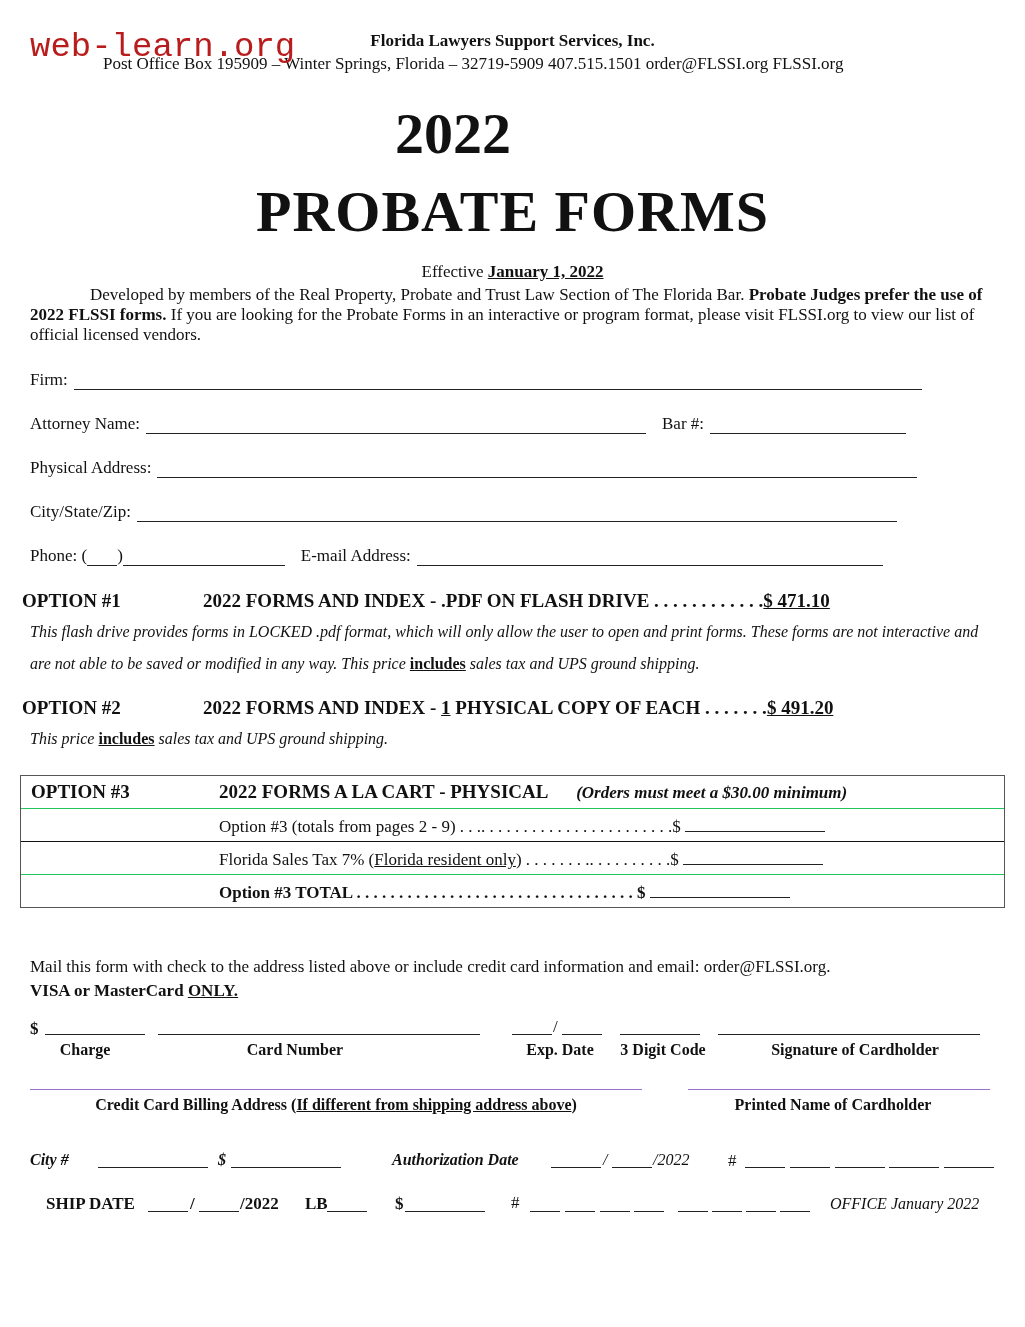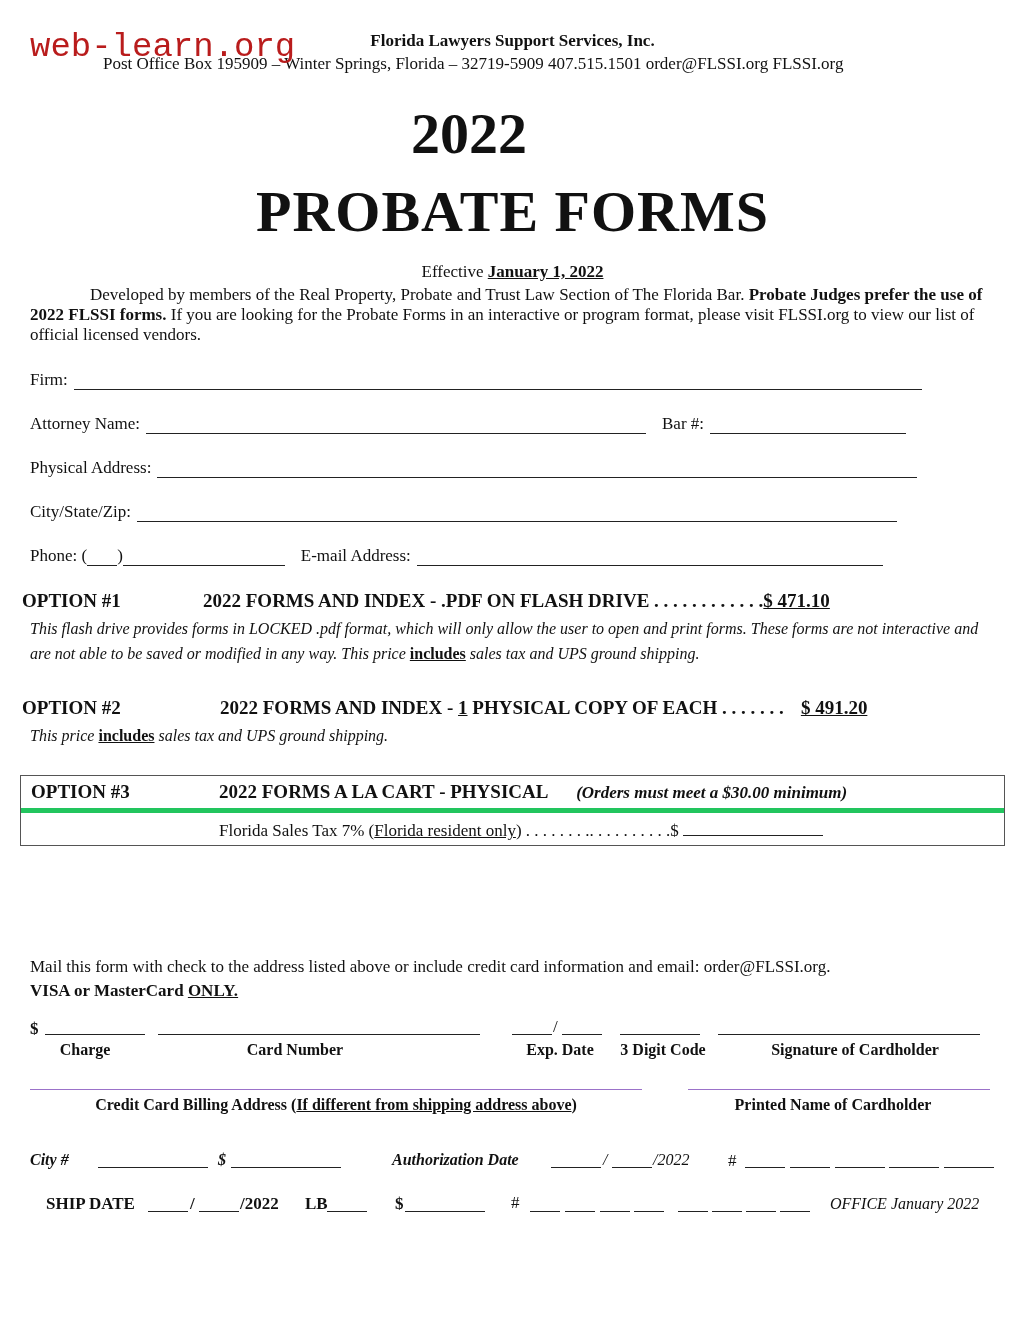--- a/index.html
+++ b/index.html
@@ -8,35 +8,35 @@
     font-family: "Liberation Serif", "DejaVu Serif", serif; color: #111;
   }
   .abs { position: absolute; white-space: nowrap; }
   .watermark {
     position: absolute; left: 30px; top: 30px;
     font-family: "Liberation Mono", "DejaVu Sans Mono", monospace;
     font-size: 34px; color: #b91c1c; letter-spacing: 0px; line-height: 1; z-index: 5;
   }
   .org-name { left: 0; width: 1025px; text-align: center; top: 31px; font-size: 17px; font-weight: bold; }
   .org-addr { left: 103px; top: 54px; font-size: 17px; }
-  .title-year { left: 16px; width: 906px; text-align: center; top: 102px; font-size: 58px; font-weight: bold; line-height: 1.1; }
+  .title-year { left: 0; width: 906px; text-align: center; top: 102px; font-size: 58px; font-weight: bold; line-height: 1.1; }
   .title-main { left: 0; width: 1025px; text-align: center; top: 180px; font-size: 58px; font-weight: bold; letter-spacing: 1px; line-height: 1.1; }
   .effective { left: 0; width: 1025px; text-align: center; top: 262px; font-size: 17px; }
   .effective b { text-decoration: underline; }
   .intro { left: 30px; top: 285px; width: 965px; font-size: 17px; line-height: 20px; white-space: normal; }
   .intro .indent { display: inline-block; width: 60px; }
   .field-row { position: absolute; left: 30px; font-size: 17px; display: flex; align-items: flex-end; }
   .line { border-bottom: 1.3px solid #222; height: 16px; display: inline-block; margin-left: 6px; }
   .opt-head { position: absolute; left: 22px; font-size: 19px; font-weight: bold; display: flex; }
   .opt-num { width: 181px; }
   .price { text-decoration: underline; }
-  .opt-desc { position: absolute; left: 30px; font-size: 16px; font-style: italic; line-height: 25px; white-space: normal; width: 960px; }
+  .opt-desc { position: absolute; left: 30px; font-size: 16px; font-style: italic; line-height: 32px; white-space: normal; width: 960px; }
   .opt-desc b { font-style: normal; text-decoration: underline; }
   .opt3-table { position: absolute; left: 20px; top: 775px; width: 983px; border: 1px solid #555; border-collapse: collapse; }
-  .opt3-row { height: 32px; border-bottom: 5px solid #22c55e; display: flex; align-items: center; font-size: 17px; }
+  .opt3-row { height: 32px; border-bottom: 1px solid #22c55e; display: flex; align-items: center; font-size: 17px; }
   .opt3-row.thick { border-bottom: 1.5px solid #111; }
   .opt3-row:last-child { border-bottom: none; }
   .opt3-row .c1 { width: 188px; padding-left: 10px; font-weight: bold; font-size: 19px; }
   .opt3-row .c2 { flex: 1; }
   .amt-line { display: inline-block; border-bottom: 1.3px solid #222; width: 140px; text-align: center; height: 18px; }
   .mail-text { left: 30px; top: 957px; font-size: 17px; }
   .visa { left: 30px; top: 981px; font-size: 17px; font-weight: bold; }
   .visa u { text-decoration: underline; }
   .uline { position: absolute; border-bottom: 1.3px solid #222; height: 0; }
   .purple { position: absolute; border-bottom: 1.5px solid #9b72c9; height: 0; }
@@ -92,41 +92,55 @@
 
 <div class="opt-head" style="top:590px;">
   <span class="opt-num">OPTION #1</span>
   <span>2022 FORMS AND INDEX - .PDF ON FLASH DRIVE . . . . . . . . . . . . </span>
   <span class="price">$ 471.10</span>
 </div>
 <div class="opt-desc" style="top:616px;">
   <span>This flash drive provides forms in LOCKED .pdf format, which will only allow the user to open and print forms.  These forms are not interactive and are not able to be saved or modified in any way.  This price </span><b>includes</b><span> sales tax and UPS ground shipping.</span>
 </div>
 
-<div class="opt-head" style="top:697px;gap:17px;">
+<div class="opt-head" style="top:697px;">
   <span class="opt-num">OPTION #2</span>
   <span><span>2022 FORMS AND INDEX - </span><u>1</u><span> PHYSICAL COPY OF EACH . . . . . . . </span></span>
   <span class="price">$ 491.20</span>
 </div>
 <div class="opt-desc" style="top:723px;">
   <span>This price </span><b>includes</b><span> sales tax and UPS ground shipping.</span>
 </div>
 
 <div class="opt3-table">
   <div class="opt3-row">
     <span class="c1">OPTION #3</span>
     <span class="c2" style="font-weight:bold; font-size:19px;">
       <span>2022 FORMS A LA CART - PHYSICAL</span>
       <span class="ital-bold" style="font-size:17px; margin-left:24px;">(Orders must meet a $30.00 minimum)</span>
     </span>
   </div>
+  <div class="opt3-row thick">
+    <span class="c1"></span>
+    <span class="c2">
+      <span>Option #3 (totals from pages 2 - 9) . . .. . . . . . . . . . . . . . . . . . . . . . .$</span>
+      <span class="amt-line"></span>
+    </span>
+  </div>
   <div class="opt3-row">
     <span class="c1"></span>
     <span class="c2">
       <span>Florida Sales Tax 7% (</span><u>Florida resident only</u><span>) . . . . . . . .. . . . . . . . . .$</span>
+      <span class="amt-line"></span>
+    </span>
+  </div>
+  <div class="opt3-row">
+    <span class="c1"></span>
+    <span class="c2" style="font-weight:bold;">
+      <span>Option #3 TOTAL  . . . . . . . . . . . . . . . . . . . . . . . . . . . . . . . . . $</span>
       <span class="amt-line"></span>
     </span>
   </div>
 </div>
 
 <div class="abs mail-text">Mail this form with check to the address listed above or include credit card information and email: order@FLSSI.org.</div>
 <div class="abs visa">
   <span>VISA or MasterCard </span><u>ONLY.</u>
 </div>
 

